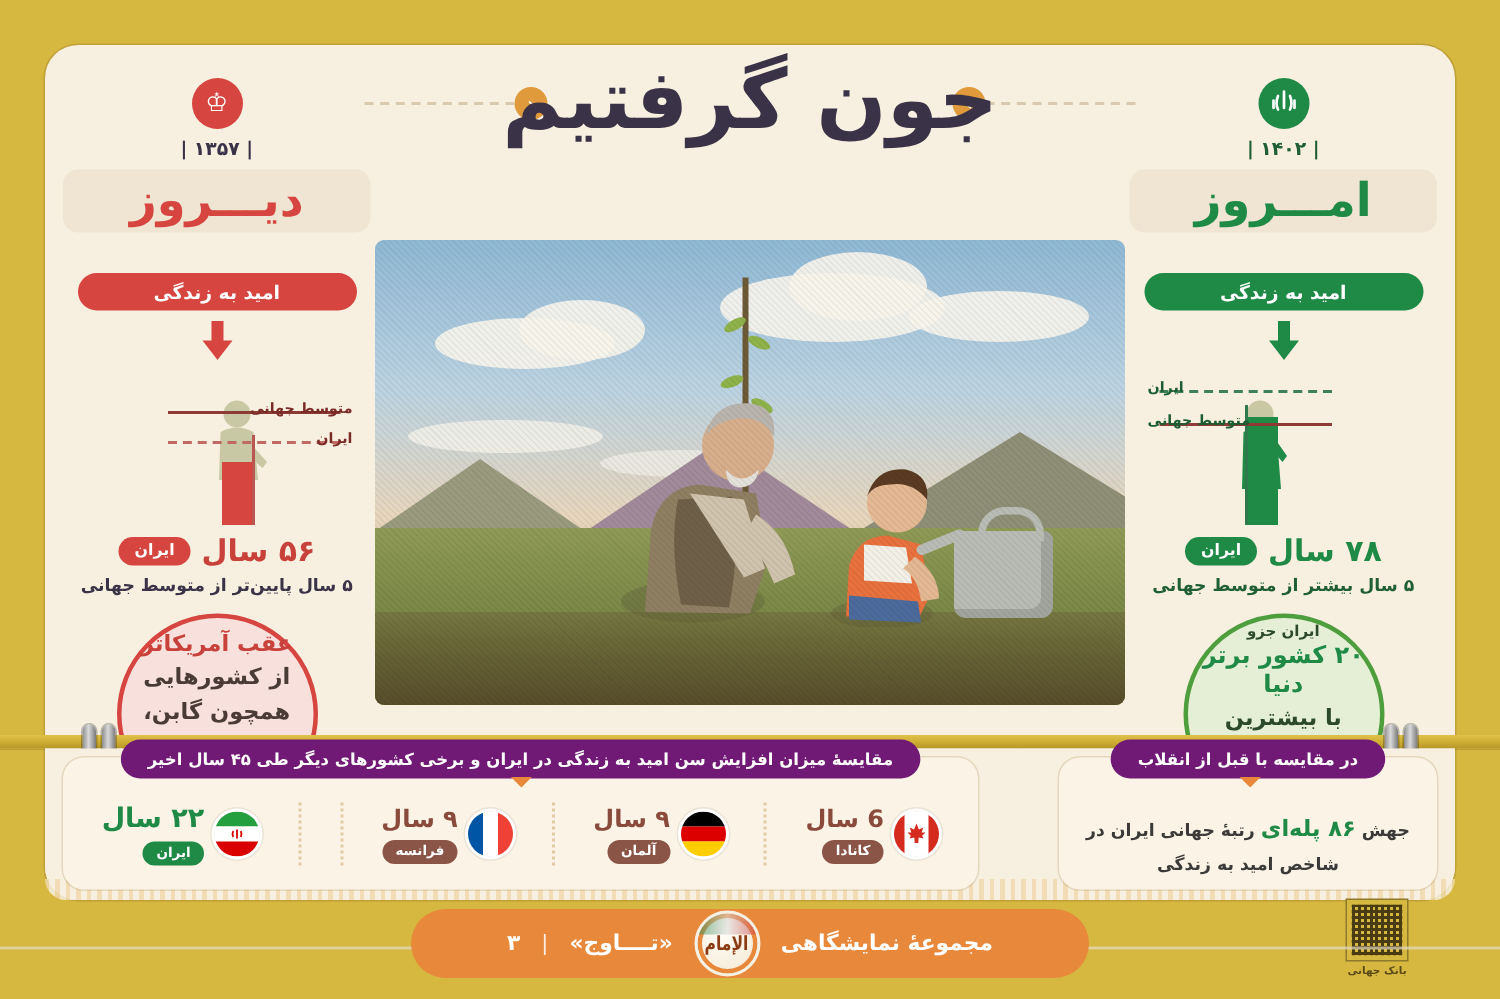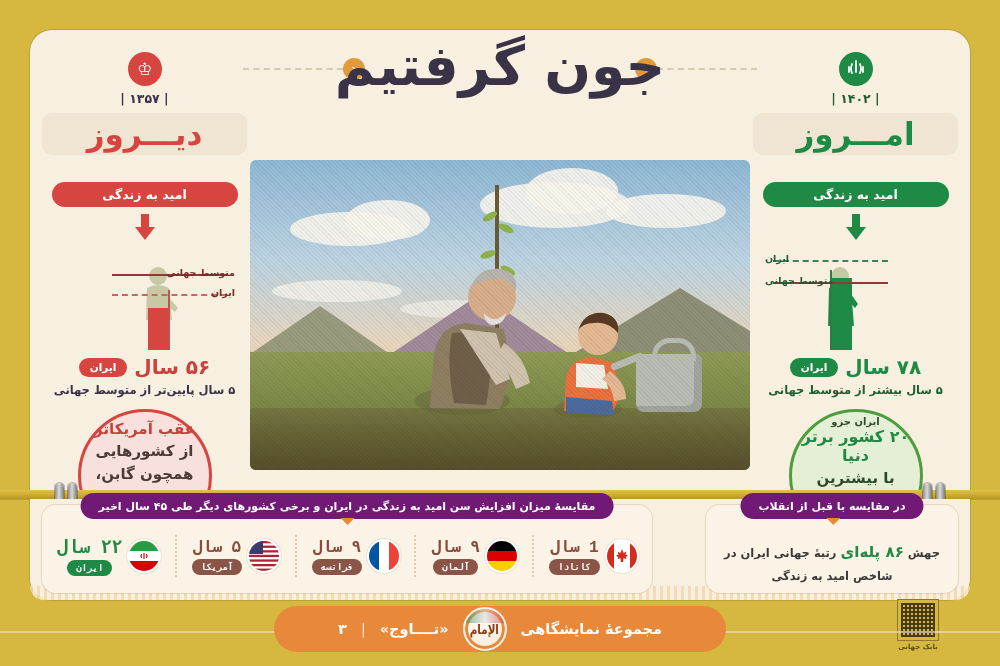--- a/index.html
+++ b/index.html
@@ -187,21 +187,21 @@
     height:26px;padding:0 18px;border-radius:13px;background:#701a75;color:#fff;
     font-size:11px;font-weight:bold;display:flex;align-items:center;white-space:nowrap;}
   .bhead::after{content:"";position:absolute;left:50%;bottom:-6px;margin-left:-6px;
     width:0;height:0;border-left:7px solid transparent;border-right:7px solid transparent;
     border-top:7px solid #e8883a;}
   .crow{position:absolute;left:0;right:0;top:30px;display:flex;flex-direction:row-reverse;
     align-items:center;justify-content:space-evenly;}
   .citem{display:flex;align-items:center;gap:7px;}
   .cflag{width:30px;height:30px;border-radius:50%;overflow:hidden;position:relative;
     box-shadow:0 0 0 2px #fff,0 0 0 3px rgba(0,0,0,.07);}
-  .cval{text-align:center;font-family:Liberation Mono, monospace;}
+  .cval{text-align:right;}
   .cnum{font-size:16px;font-weight:bold;color:#8a4a3c;white-space:nowrap;}
   .citem.iran .cnum{color:#1f8a46;font-size:18px;}
   .cname{margin-top:2px;height:16px;padding:0 9px;border-radius:8px;background:#8a5546;color:#fff;
     font-size:9px;font-weight:bold;display:inline-flex;align-items:center;}
   .citem.iran .cname{background:#1f8a46;}
   .cdiv{width:0;height:42px;border-left:2px dotted #e2c9a6;}
   .ranktxt{position:absolute;left:14px;right:14px;top:34px;text-align:center;
     font-size:11.5px;font-weight:bold;color:#3c3a38;line-height:1.8;}
   .ranktxt .hl{color:#1f8a46;font-size:15px;}
 
@@ -376,41 +376,20 @@
               <path d="M15 12 L15 18 M12.5 13 Q11.5 15 12.5 17 M17.5 13 Q18.5 15 17.5 17" stroke="#da0000" stroke-width="1.2" fill="none"></path>
             </svg>
         </span>
         <span class="cval">
           <span class="cnum">۲۲ سال</span><br>
           <span class="cname">ایران</span>
         </span>
       </div>
       <div class="cdiv"></div>
 
-      <div class="citem">
-        <span class="cflag">
-          <svg width="30" height="30" viewBox="0 0 30 30">
-              <rect width="30" height="30" fill="#fff"></rect>
-              <g fill="#b22234">
-                <rect y="0" width="30" height="2.3"></rect>
-                <rect y="4.6" width="30" height="2.3"></rect>
-                <rect y="9.2" width="30" height="2.3"></rect>
-                <rect y="13.8" width="30" height="2.3"></rect>
-                <rect y="18.4" width="30" height="2.3"></rect>
-                <rect y="23" width="30" height="2.3"></rect>
-                <rect y="27.6" width="30" height="2.3"></rect>
-              </g>
-              <rect width="14" height="13" fill="#3c3b6e"></rect>
-            </svg>
-        </span>
-        <span class="cval">
-          <span class="cnum">۵ سال</span><br>
-          <span class="cname">آمریکا</span>
-        </span>
-      </div>
       <div class="cdiv"></div>
 
       <div class="citem">
         <span class="cflag">
           <svg width="30" height="30" viewBox="0 0 30 30">
               <rect width="10" height="30" x="0" fill="#0055a4"></rect>
               <rect width="10" height="30" x="10" fill="#fff"></rect>
               <rect width="10" height="30" x="20" fill="#ef4135"></rect>
             </svg>
         </span>
@@ -439,21 +418,21 @@
       <div class="citem">
         <span class="cflag">
           <svg width="30" height="30" viewBox="0 0 30 30">
               <rect width="30" height="30" fill="#fff"></rect>
               <rect width="7" height="30" x="0" fill="#d52b1e"></rect>
               <rect width="7" height="30" x="23" fill="#d52b1e"></rect>
               <path d="M15 8 L16.6 12 L19.5 10.6 L18.4 14 L21 14 L18.8 16.2 L19.6 18 L16.4 17.3 L16.2 21 L13.8 21 L13.6 17.3 L10.4 18 L11.2 16.2 L9 14 L11.6 14 L10.5 10.6 L13.4 12 Z" fill="#d52b1e"></path>
             </svg>
         </span>
         <span class="cval">
-          <span class="cnum">1 سال</span><br>
+          <span class="cnum">6 سال</span><br>
           <span class="cname">کانادا</span>
         </span>
       </div>
 
     </div>
   </div>
 
   <div class="bcard rank">
     <div class="bhead">در مقایسه با قبل از انقلاب</div>
     <div class="ranktxt">

